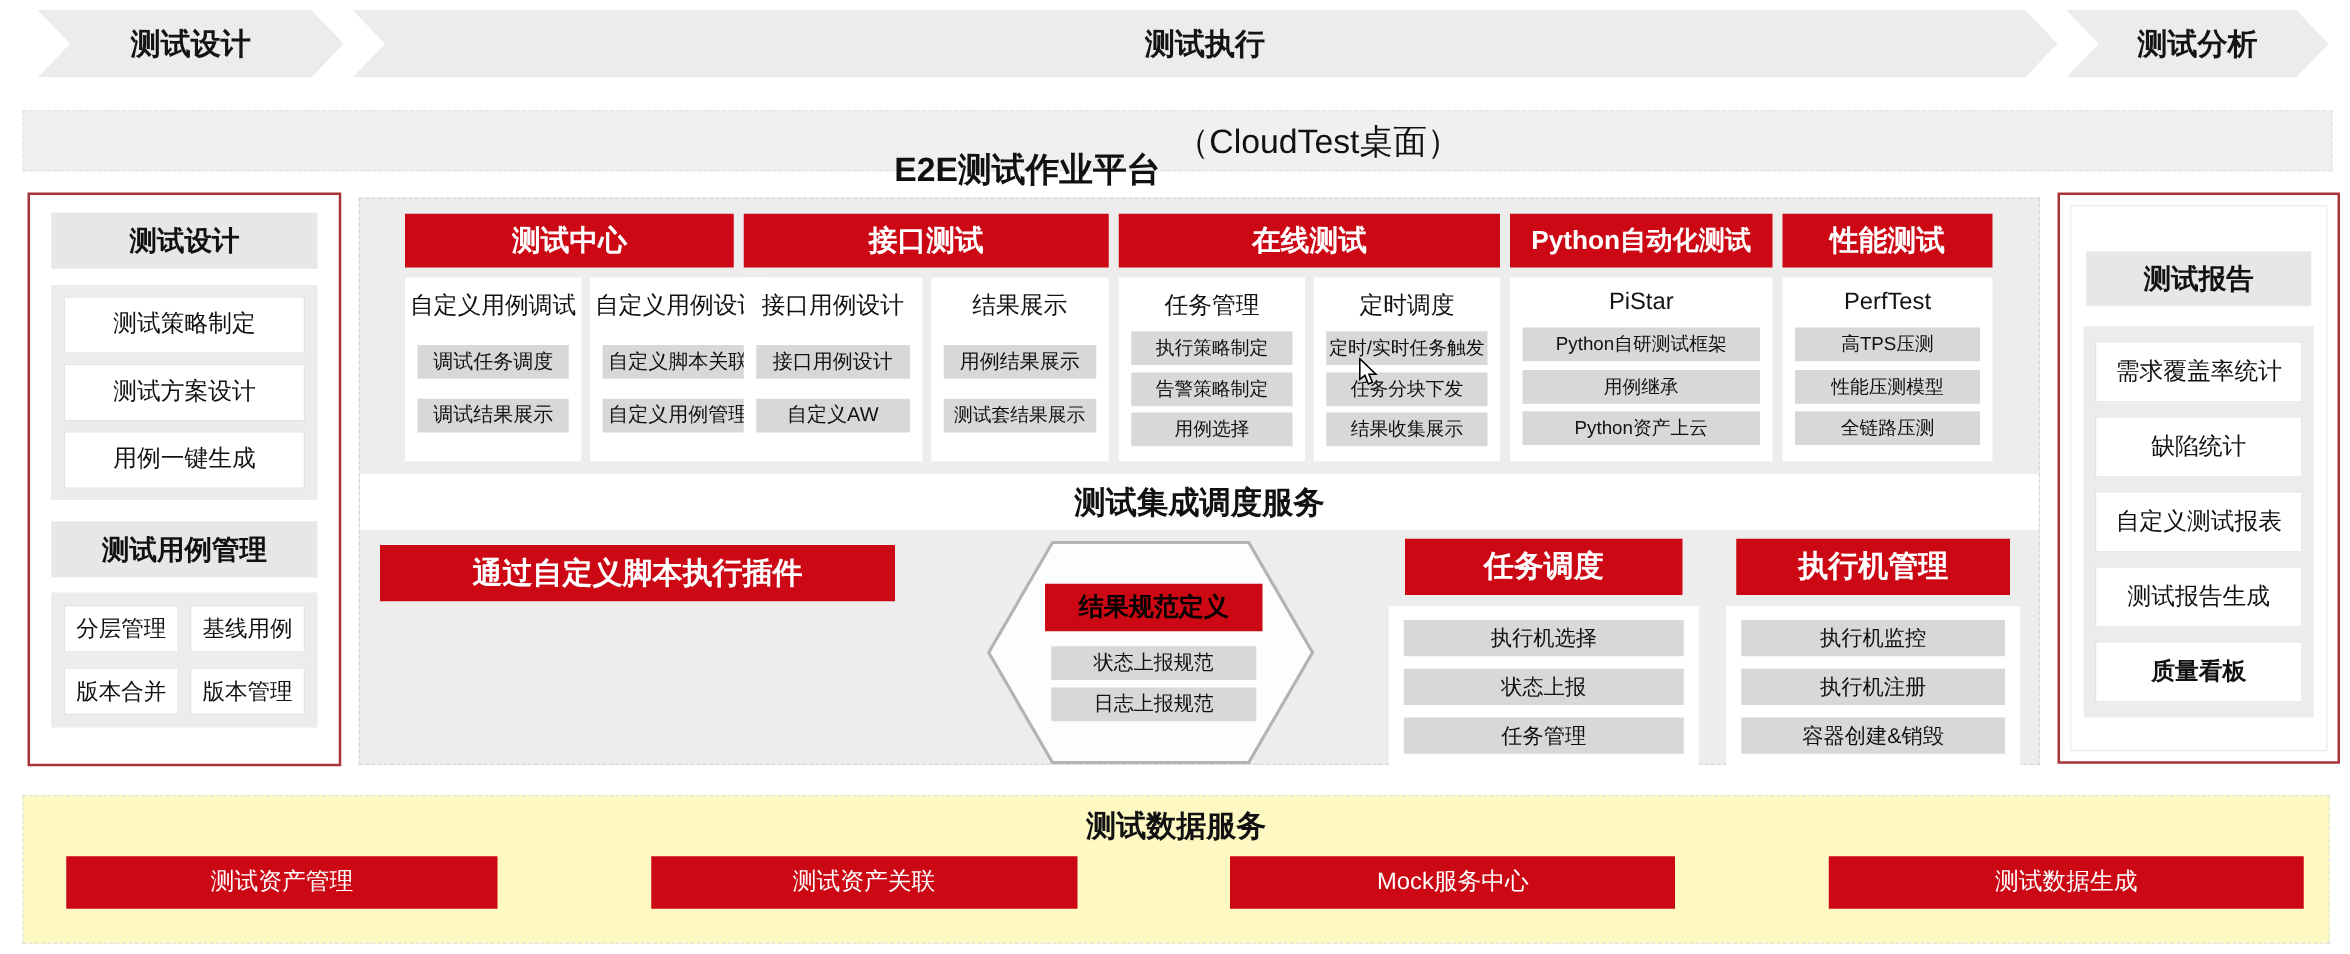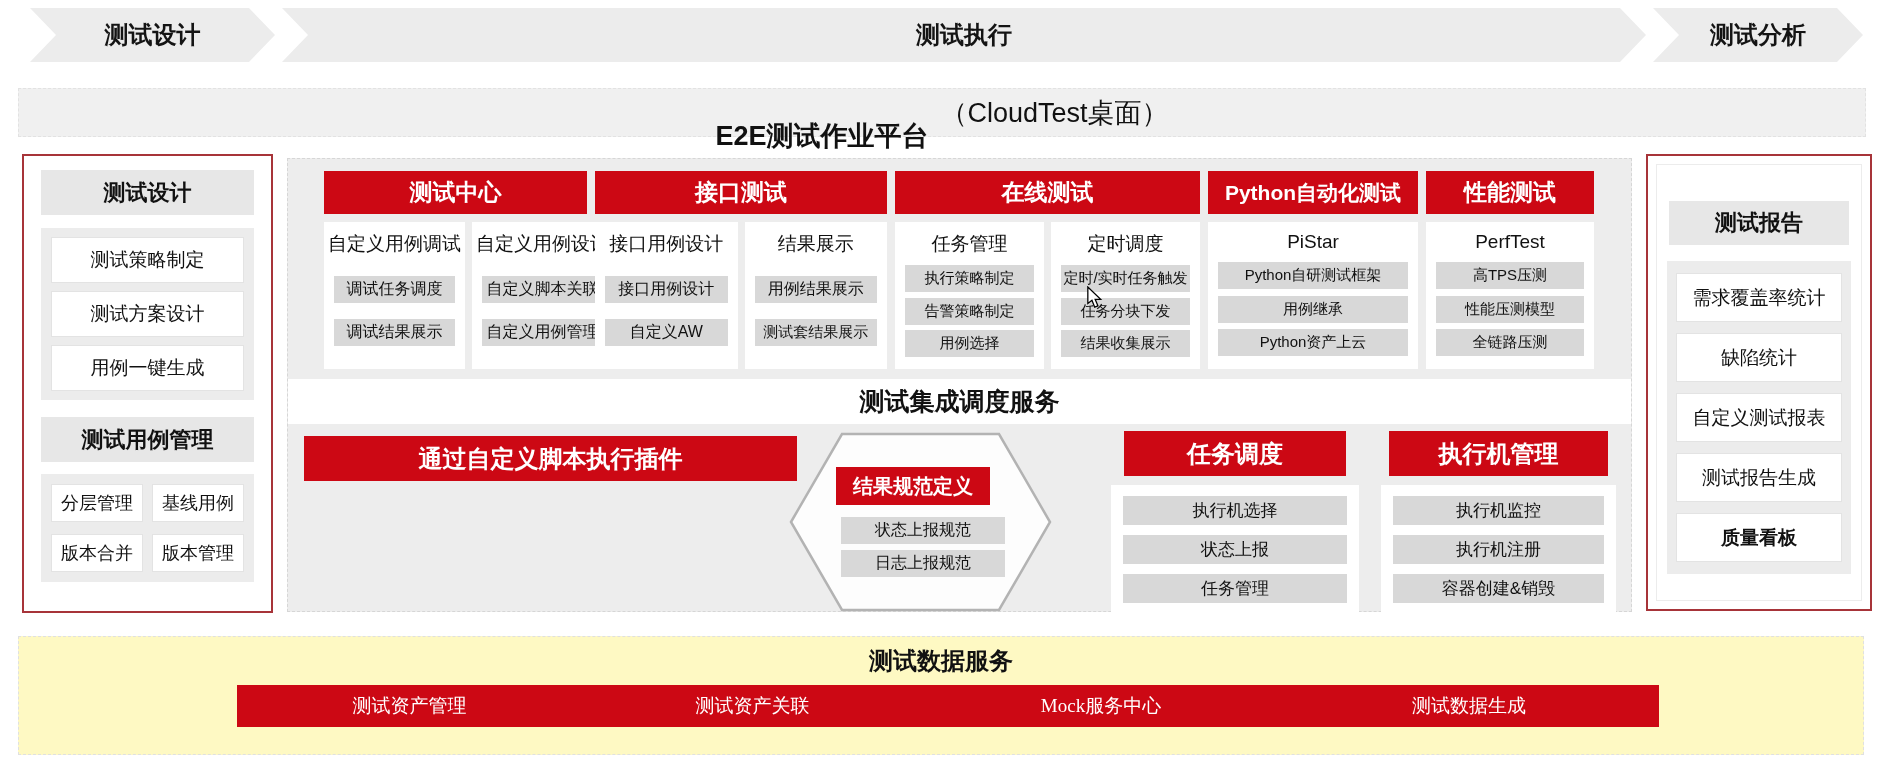--- a/index.html
+++ b/index.html
@@ -45,43 +45,43 @@
   .col-groups{display:flex;gap:7px;height:147px;margin-top:8px;}
   .group{background:#fff;flex:1;display:flex;flex-direction:column;}
   .group-title{text-align:center;font-size:19px;margin:9px 4px 2px 4px;white-space:nowrap;}
   .group-items{flex:1;display:flex;flex-direction:column;justify-content:space-evenly;padding:0 10px 6px 10px;}
   .chip{background:#d8d8d8;text-align:center;font-size:16px;padding:3px 2px;white-space:nowrap;}
   .chip.fs15{font-size:15px;padding:4px 1px;}
 
   .integration-bar{position:absolute;left:0;top:220px;width:100%;height:45px;background:#fff;
         display:flex;align-items:center;justify-content:center;font-weight:bold;font-size:25px;}
 
-  .plugin-block{position:absolute;left:16px;top:277px;width:493px;}
+  .plugin-block{position:absolute;left:16px;top:277px;width:412px;}
   .plugin-cards{display:flex;gap:13px;margin-top:3px;}
   .plugin-card{flex:1;background:#fff;padding:10px 20px;}
   .plugin-card .chip{margin-bottom:11px;font-size:17px;}
   .plugin-card .chip:last-child{margin-bottom:0;}
 
   .spec-arrow{position:absolute;left:500px;top:272px;width:265px;height:182px;}
   .spec-arrow svg{position:absolute;left:0;top:0;}
-  .spec-red{position:absolute;left:48px;top:36px;width:154px;height:38px;background:#cc0814;color:#ffffff;
+  .spec-red{position:absolute;left:48px;top:36px;width:174px;height:38px;background:#cc0814;color:#000000;
         font-weight:bold;font-size:20px;text-align:center;line-height:38px;}
   .spec-chip1{position:absolute;left:53px;top:86px;width:160px;}
   .spec-chip2{position:absolute;left:53px;top:119px;width:160px;}
 
   .sched-block{position:absolute;top:272px;}
   .sched-card{background:#fff;margin-top:9px;padding:11px 12px;}
   .sched-card .chip{margin-bottom:10px;font-size:17px;}
   .sched-card .chip:last-child{margin-bottom:0;}
 
   
   .bottom-band{position:absolute;left:18px;top:636px;width:1846px;height:119px;background:#fef9c3;
         border:1px dashed #e0e0e0;box-sizing:border-box;}
   .bottom-title{position:absolute;left:0;top:8px;width:100%;text-align:center;font-weight:bold;font-size:24px;}
-  .bottom-row{position:absolute;left:34px;right:20px;top:48px;display:flex;justify-content:center;font-family:Liberation Serif, serif;}
+  .bottom-row{position:absolute;left:34px;right:20px;top:48px;display:flex;justify-content:space-between;}
   .bottom-red{background:#cc0814;color:#fff;height:42px;line-height:42px;text-align:center;font-size:19px;}
 
   .cursor{position:absolute;left:1086px;top:286px;width:22px;height:24px;z-index:50;}
 </style>
 </head>
 <body>
 
 <div class="canvas">
 
   <div class="chev" style="left:30px;width:245px;">

